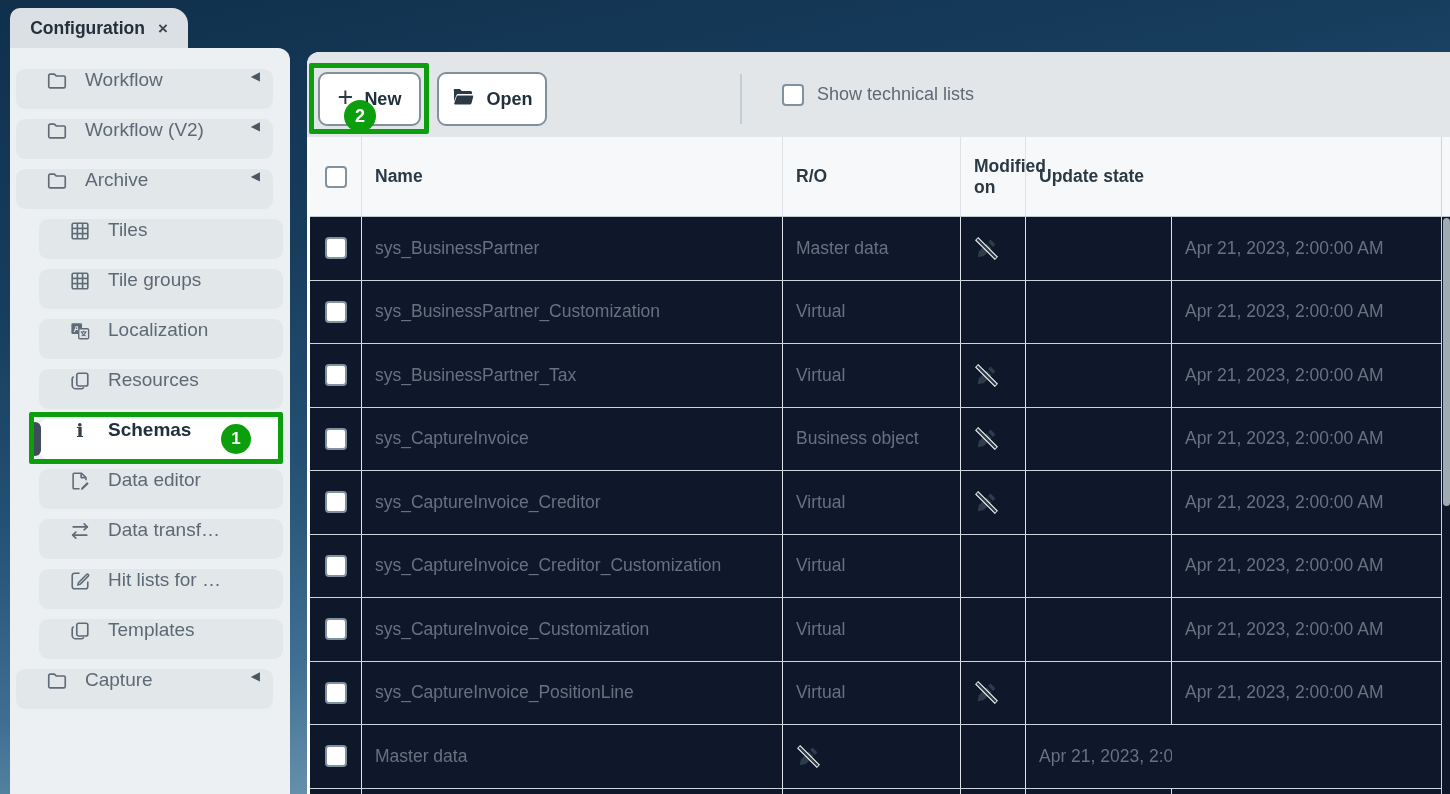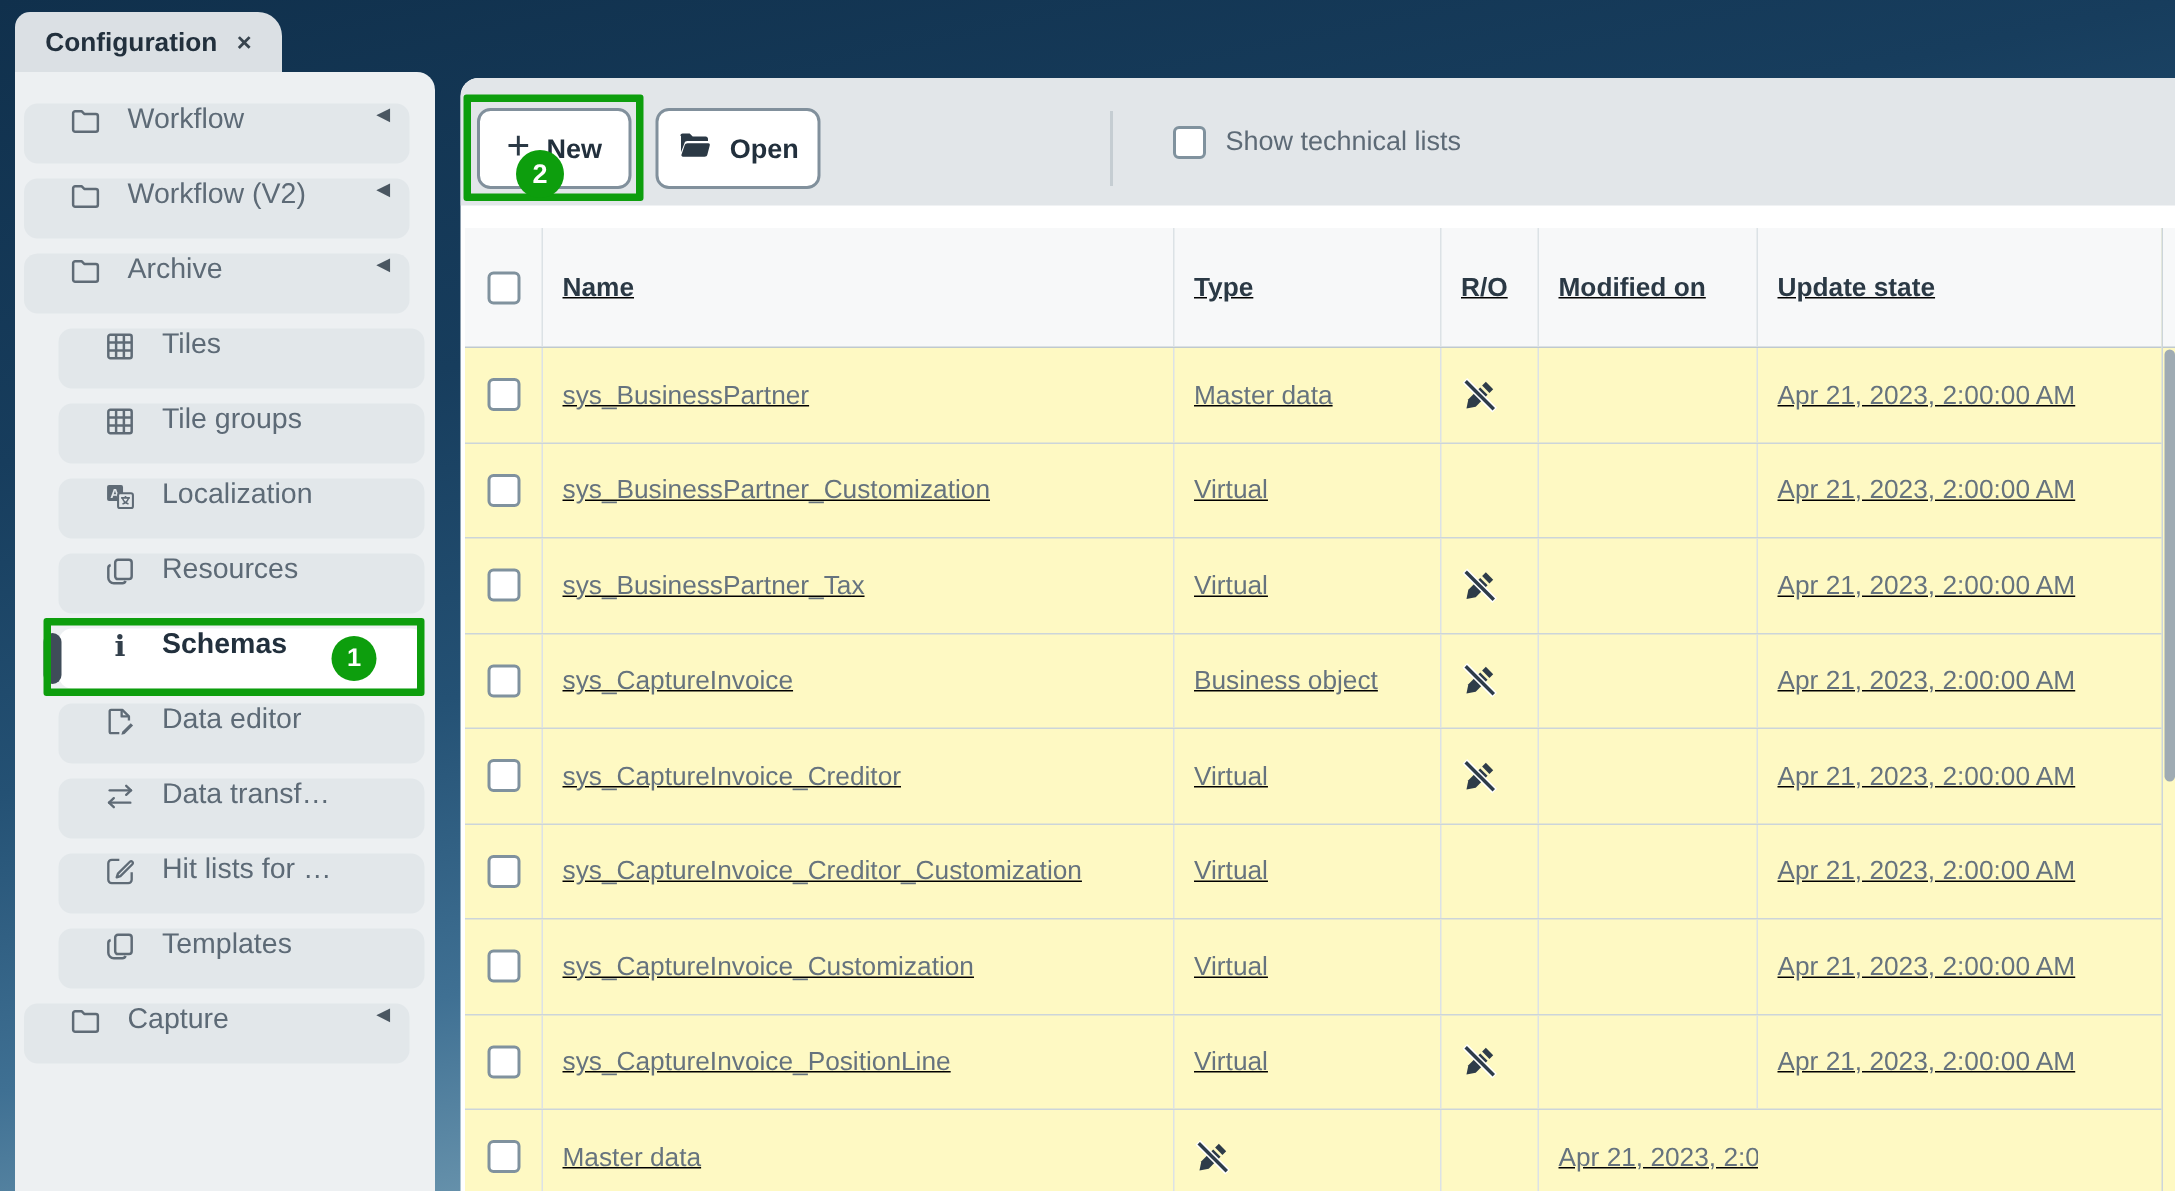--- a/index.html
+++ b/index.html
@@ -39,21 +39,21 @@
   .btn-new{left:11px;width:103px;}
   .btn-open{left:130px;width:110px;}
   .plus{font-size:27px;font-weight:normal;margin-top:-3px;color:#2b3945;}
   .anno-new{left:2px;top:11px;width:120px;height:71px;}
   .badge-2{width:32px;height:32px;left:37px;top:48px;font-size:18px;}
   .tb-divider{position:absolute;left:433px;top:22px;width:2px;height:50px;background:#c5cdd2;}
   .checkbox{display:inline-block;width:22px;height:22px;border:2px solid #80929e;border-radius:4px;background:#fff;box-sizing:border-box;}
   .tb-check{position:absolute;left:475px;top:32px;}
   .tb-check-label{position:absolute;left:510px;top:0;height:85px;display:flex;align-items:center;font-size:18px;color:#5d6a76;}
   
-  .table{position:absolute;left:3px;top:100px;width:1140px;bottom:0;background:#fef9c3;text-decoration:underline;}
+  .table{position:absolute;left:3px;top:85px;width:1140px;bottom:0;background:#0f172a;}
   .grid-row{display:grid;grid-template-columns:52px 421px 178px 65px 146px 269px;width:1131px;box-sizing:border-box;}
   .thead{height:80px;background:#f7f8f9;border-bottom:1px solid #bfc9cf;}
   .th{display:flex;align-items:center;padding-left:13px;font-size:17.5px;font-weight:bold;color:#2b3945;
     border-right:1px solid #dce2e6;box-sizing:border-box;}
   .th:last-child{border-right:none;}
   .row{height:63.5px;border-bottom:1px solid #ccd5da;}
   .td{display:flex;align-items:center;padding-left:13px;font-size:17.5px;color:#66737e;
     border-right:1px solid #dce2e6;box-sizing:border-box;overflow:hidden;white-space:nowrap;}
   .td:last-child{border-right:none;}
   .cb{justify-content:center;padding-left:0;}
@@ -231,21 +231,20 @@
       <span class="checkbox tb-check"></span>
       <div class="tb-check-label">Show technical lists</div>
     </div>
 
     <div class="table">
       <div class="grid-row thead">
         <div class="th cb">
           <span class="checkbox"></span>
         </div>
         <div class="th">Name</div>
-        <div class="th">Type</div>
         <div class="th">R/O</div>
         <div class="th">Modified on</div>
         <div class="th">Update state</div>
       </div>
       <div id="table-rows">
           <div class="grid-row row">
             <div class="td cb">
               <span class="checkbox"></span>
             </div>
             <div class="td">sys_BusinessPartner</div>

